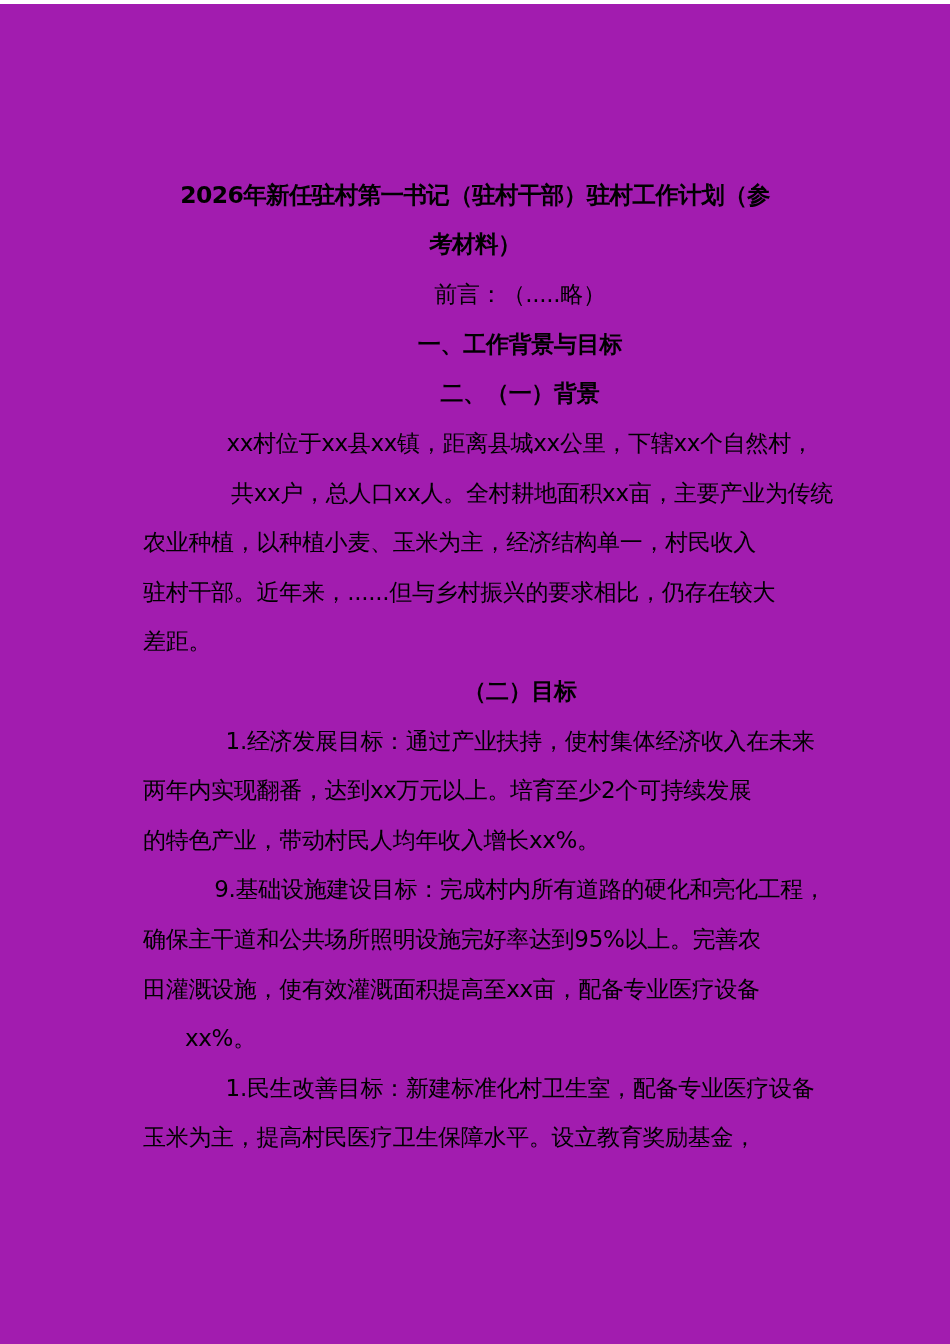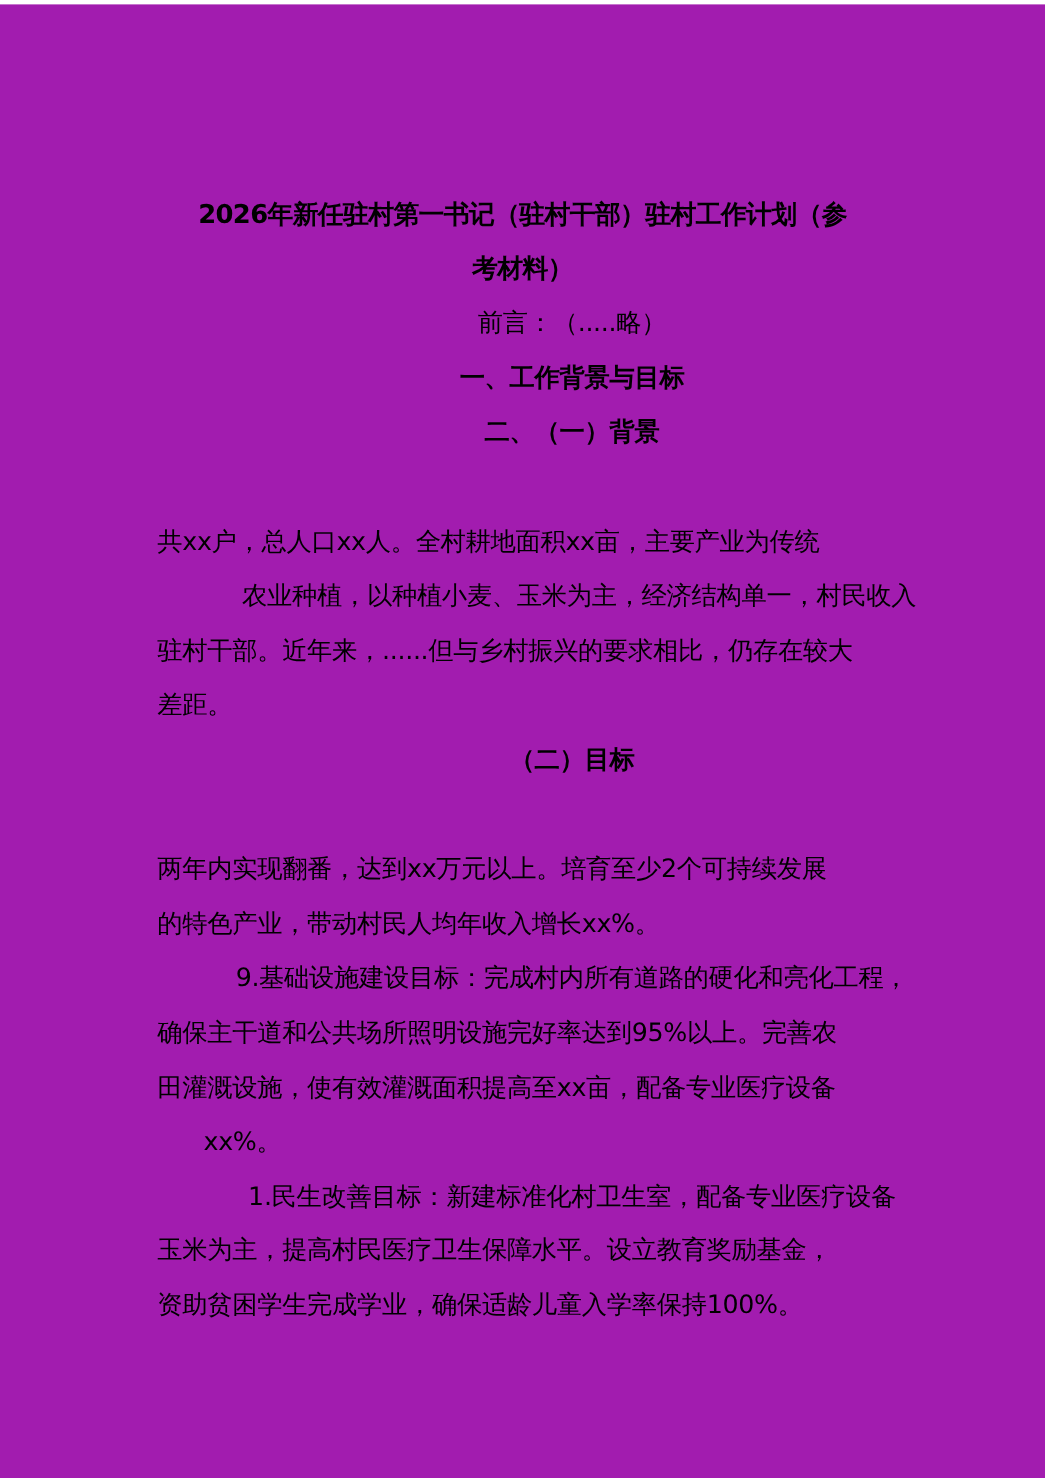--- a/index.html
+++ b/index.html
@@ -50,32 +50,33 @@
 <div class="page">
 
   <div class="line title-line" style="top:167px;">2026年新任驻村第一书记（驻村干部）驻村工作计划（参</div>
   <div class="line title-line" style="top:216px;">考材料）</div>
 
   <div class="line indent" style="top:266px;">前言：（.....略）</div>
 
   <div class="line indent bold" style="top:316px;">一、工作背景与目标</div>
   <div class="line indent bold" style="top:365px;">二、（一）背景</div>
 
-  <div class="line" style="top:465px;">共xx户，总人口xx人。全村耕地面积xx亩，主要产业为传统</div>
-  <div class="line" style="top:514px;text-align:right;">农业种植，以种植小麦、玉米为主，经济结构单一，村民收入</div>
+  <div class="line indent" style="top:415px;">xx村位于xx县xx镇，距离县城xx公里，下辖xx个自然村，</div>
+  <div class="line" style="top:465px;text-align:right;">共xx户，总人口xx人。全村耕地面积xx亩，主要产业为传统</div>
+  <div class="line" style="top:514px;">农业种植，以种植小麦、玉米为主，经济结构单一，村民收入</div>
   <div class="line" style="top:564px;">驻村干部。近年来，......但与乡村振兴的要求相比，仍存在较大</div>
   <div class="line" style="top:613px;">差距。</div>
 
   <div class="line indent bold" style="top:663px;">（二）目标</div>
 
+  <div class="line indent" style="top:713px;">1.经济发展目标：通过产业扶持，使村集体经济收入在未来</div>
   <div class="line" style="top:762px;">两年内实现翻番，达到xx万元以上。培育至少2个可持续发展</div>
   <div class="line" style="top:812px;">的特色产业，带动村民人均年收入增长xx%。</div>
 
   <div class="line indent" style="top:861px;">9.基础设施建设目标：完成村内所有道路的硬化和亮化工程，</div>
   <div class="line" style="top:911px;">确保主干道和公共场所照明设施完好率达到95%以上。完善农</div>
   <div class="line" style="top:961px;">田灌溉设施，使有效灌溉面积提高至xx亩，配备专业医疗设备</div>
   <div class="line" style="top:1010px;margin-left:42px;">xx%。</div>
 
   <div class="line indent" style="top:1060px;">1.民生改善目标：新建标准化村卫生室，配备专业医疗设备</div>
   <div class="line" style="top:1109px;">玉米为主，提高村民医疗卫生保障水平。设立教育奖励基金，</div>
-  <div class="line" style="top:1159px;">资助贫困学生完成学业，确保适龄儿童入学率保持100%。</div>
 
 </div>
 
 </body></html>

